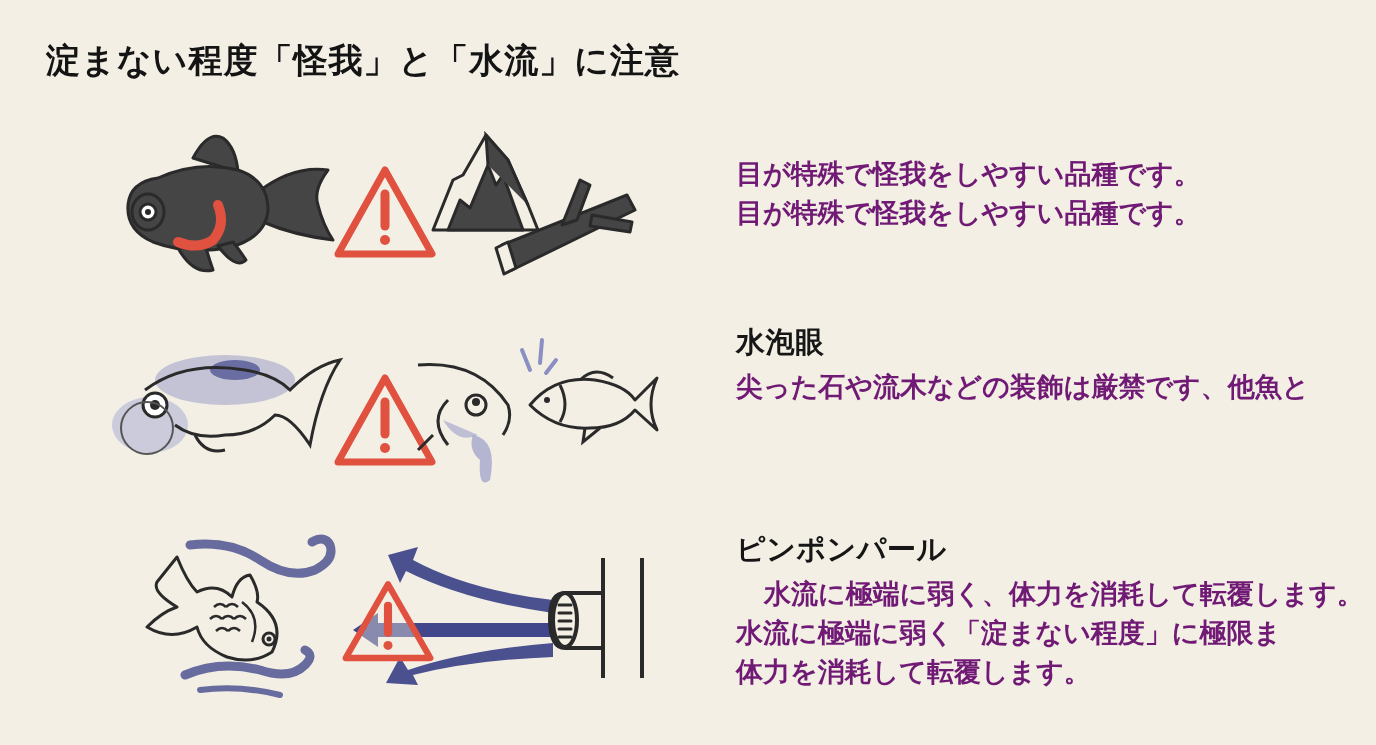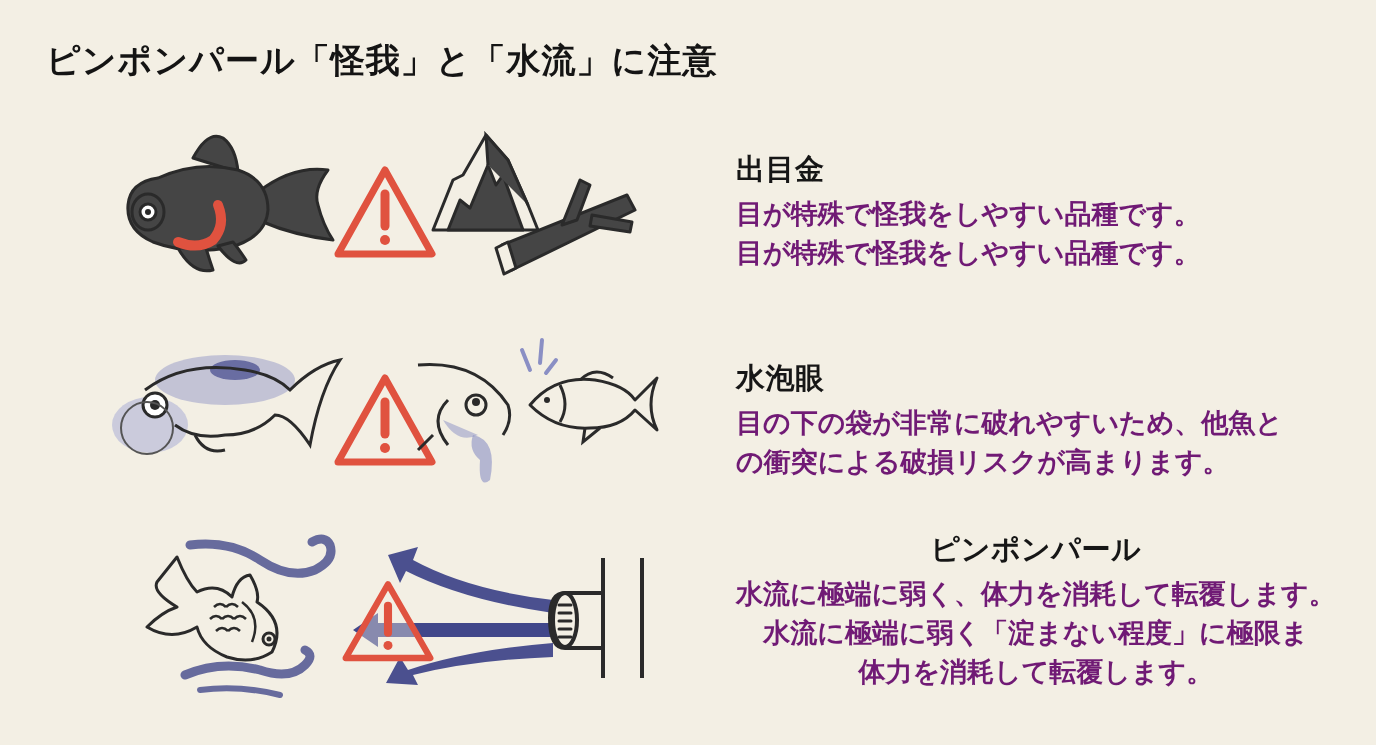--- a/index.html
+++ b/index.html
@@ -23,21 +23,21 @@
     margin:0; font-size:29px; font-weight:bold; color:#161616; letter-spacing:0.5px;
   }
   .desc p {
     margin:0; font-size:27px; font-weight:bold; line-height:39px; color:#701a75;
     white-space:nowrap;
   }
 </style>
 </head>
 <body>
 
-<div class="title">ピンポンパール「怪我」と「水流」に注意</div>
+<div class="title">淀まない程度「怪我」と「水流」に注意</div>
 
 <div class="row" style="top:120px;height:170px;">
   <svg class="illus" style="left:118px;top:10px;" width="225" height="150" viewBox="0 0 225 150">
     <g stroke="#2a2a2a" stroke-width="3" stroke-linejoin="round" fill="#454545">
       <path d="M75 28 Q90 0 105 8 Q118 18 120 42 Z"></path>
       <path d="M140 62 Q175 35 210 40 Q195 60 200 75 Q205 95 215 110 Q175 105 145 92 Z"></path>
       <path d="M10 75 Q12 52 40 48 Q80 30 120 40 Q150 50 150 80 Q148 108 110 118 Q70 125 35 112 Q8 100 10 75 Z"></path>
       <path d="M60 118 Q75 145 95 140 Q90 125 88 118 Z"></path>
       <path d="M100 116 Q118 140 128 130 Q120 118 115 112 Z"></path>
       <ellipse cx="30" cy="82" rx="16" ry="18"></ellipse>
@@ -60,21 +60,20 @@
     <g stroke="#2a2a2a" stroke-width="3" stroke-linejoin="round">
       <path d="M10 75 L135 25 L143 40 L20 100 Z" fill="#454545"></path>
       <path d="M70 55 L88 10 L98 15 L85 50 Z" fill="#454545"></path>
       <path d="M100 45 L140 52 L138 62 L98 56 Z" fill="#454545"></path>
       <path d="M4 78 L16 72 L24 98 L12 104 Z" fill="#f3efe4"></path>
     </g>
   </svg>
 </div>
 
 <div class="desc" style="top:150px;">
-  <h2>出目金</h2>
   <p style="margin-top:4px;">目が特殊で怪我をしやすい品種です。</p>
   <p>目が特殊で怪我をしやすい品種です。</p>
 </div>
 
 <div class="row" style="top:330px;height:160px;">
   <svg class="illus" style="left:105px;top:10px;" width="240" height="120" viewBox="0 0 240 120">
     <ellipse cx="120" cy="40" rx="70" ry="25" fill="#8a8fc4" opacity="0.45"></ellipse>
     <ellipse cx="130" cy="30" rx="25" ry="10" fill="#2d3480" opacity="0.6"></ellipse>
     <ellipse cx="45" cy="85" rx="38" ry="28" fill="#b9bcd8" opacity="0.7"></ellipse>
     <path d="M40 50 Q80 20 140 30 Q170 35 185 50 Q210 25 235 20 Q215 50 205 105 Q185 75 170 75 Q150 95 120 95 Q90 100 70 85" fill="none" stroke="#2a2a2a" stroke-width="3"></path>
@@ -106,24 +105,23 @@
   </svg>
   <svg class="illus" style="left:525px;top:30px;" width="140" height="90" viewBox="0 0 140 90">
     <path d="M5 45 Q30 15 70 20 Q100 25 110 40 L132 18 Q120 45 132 70 L110 50 Q95 68 65 68 Q30 70 5 45 Z" fill="#f3efe4" stroke="#2a2a2a" stroke-width="3" stroke-linejoin="round"></path>
     <path d="M55 20 Q70 5 88 18" fill="none" stroke="#2a2a2a" stroke-width="3"></path>
     <path d="M60 68 L58 82 L75 68" fill="none" stroke="#2a2a2a" stroke-width="3"></path>
     <path d="M35 25 Q45 45 35 62" fill="none" stroke="#2a2a2a" stroke-width="3"></path>
     <circle cx="22" cy="40" r="3" fill="#2a2a2a"></circle>
   </svg>
 </div>
 
-<div class="desc" style="top:359px;">
+<div class="desc" style="top:323px;">
   <h2>水泡眼</h2>
-  <p style="margin-top:4px;">目の下の袋が非常に破れやすいため、他魚と</p>
-  <p>の衝突による破損リスクが高まります。</p>
+  <p style="margin-top:4px;">尖った石や流木などの装飾は厳禁です、他魚と</p>
 </div>
 
 <div class="row" style="top:525px;height:180px;">
   <svg class="illus" style="left:140px;top:5px;" width="210" height="170" viewBox="0 0 210 170">
     <g fill="none" stroke="#2d3480" stroke-linecap="round" opacity="0.7">
       <path d="M50 15 Q90 10 120 30 Q150 50 175 40 Q195 30 190 15 Q185 5 172 12" stroke-width="9"></path>
       <path d="M45 145 Q80 130 120 140 Q150 150 165 135 Q175 125 165 120" stroke-width="9"></path>
       <path d="M60 160 Q100 155 140 165" stroke-width="6"></path>
     </g>
   </svg>
@@ -164,18 +162,18 @@
     <g stroke="#2a2a2a" stroke-width="3" stroke-linecap="round">
       <path d="M14 52 L26 52"></path>
         <path d="M14 60 L26 60"></path>
         <path d="M14 68 L26 68"></path>
         <path d="M14 76 L26 76"></path>
         <path d="M14 84 L26 84"></path>
     </g>
   </svg>
 </div>
 
-<div class="desc" style="top:530px;text-align:center;">
+<div class="desc" style="top:530px;">
   <h2>ピンポンパール</h2>
-  <p style="margin-top:4px;">水流に極端に弱く、体力を消耗して転覆します。</p>
+  <p style="margin-top:4px;margin-left:28px;">水流に極端に弱く、体力を消耗して転覆します。</p>
   <p>水流に極端に弱く「淀まない程度」に極限ま</p>
   <p>体力を消耗して転覆します。</p>
 </div>
 
 </body></html>

